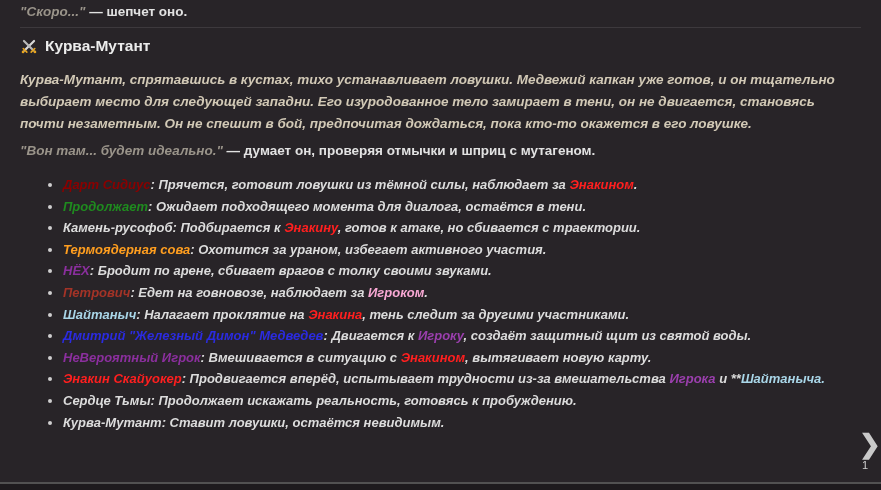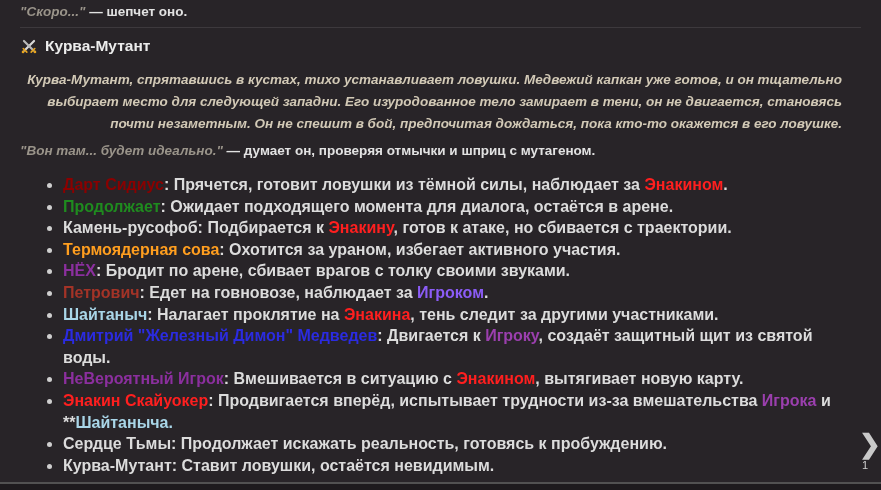--- a/index.html
+++ b/index.html
@@ -34,21 +34,20 @@
     font-weight: 700;
     color: #ececec;
   }
   .swords { width: 18px; height: 18px; display: inline-block; flex: 0 0 auto; }
   .narration {
     margin-top: 14px;
     font-size: 13.5px;
     line-height: 22px;
     max-width: 822px;
     font-weight: 700;
-    text-align: right;
   }
   .quote-line {
     margin-top: 7px;
     font-size: 13.5px;
     line-height: 17px;
     font-weight: 700;
     color: #e2e2e2;
   }
   .status-heading {
     margin-top: 16px;
@@ -56,24 +55,25 @@
     line-height: 26px;
     font-weight: 700;
     color: #e6e6e6;
   }
   .status-list {
     margin-top: 15px;
     padding-left: 43px;
     list-style: disc;
   }
   .status-list li {
-    font-size: 16px;
+    font-size: 13px;
     line-height: 21.6px;
     font-weight: 700;
     color: #dcdcdc;
+    font-style: italic;
   }
   .status-list li::marker { color: #cfcfcf; }
   .swipe {
     position: absolute;
     left: 859px;
     top: 428px;
     width: 30px;
     color: #c9c9c9;
     text-align: left;
     cursor: pointer;
@@ -112,25 +112,25 @@
     <span>Курва-Мутант</span>
   </h3>
 
   <p class="narration"><span style="color: rgb(210, 201, 182); font-style: italic;">Курва-Мутант, спрятавшись в кустах, тихо устанавливает ловушки. Медвежий капкан уже готов, и он тщательно выбирает место для следующей западни. Его изуродованное тело замирает в тени, он не двигается, становясь почти незаметным. Он не спешит в бой, предпочитая дождаться, пока кто-то окажется в его ловушке.</span></p>
 
   <p class="quote-line"><span style="color: rgb(154, 148, 138); font-style: italic;">"Вон там... будет идеально."</span><span> — думает он, проверяя отмычки и шприц с мутагеном.</span></p>
 
 
   <ul class="status-list">
     <li><span style="color: rgb(139, 0, 0);">Дарт Сидиус</span><span>: Прячется, готовит ловушки из тёмной силы, наблюдает за </span><span style="color: rgb(255, 31, 31);">Энакином</span><span>.</span></li>
-    <li><span style="color: rgb(31, 139, 31);">Продолжает</span><span>: Ожидает подходящего момента для диалога, остаётся в арене.</span></li>
+    <li><span style="color: rgb(31, 139, 31);">Продолжает</span><span>: Ожидает подходящего момента для диалога, остаётся в тени.</span></li>
     <li><span>Камень-русофоб: Подбирается к </span><span style="color: rgb(255, 31, 31);">Энакину</span><span>, готов к атаке, но сбивается с траектории.</span></li>
     <li><span style="color: rgb(255, 158, 31);">Термоядерная сова</span><span>: Охотится за ураном, избегает активного участия.</span></li>
     <li><span style="color: rgb(139, 47, 158);">НЁХ</span><span>: Бродит по арене, сбивает врагов с толку своими звуками.</span></li>
-    <li><span style="color: rgb(163, 51, 39);">Петрович</span><span>: Едет на говновозе, наблюдает за </span><span style="color: #8b5cf6; text-align: center;">Игроком</span><span>.</span></li>
+    <li><span style="color: rgb(163, 51, 39);">Петрович</span><span>: Едет на говновозе, наблюдает за </span><span style="color: #f9a8d4; text-align: center;">Игроком</span><span>.</span></li>
     <li><span style="color: rgb(169, 214, 232);">Шайтаныч</span><span>: Налагает проклятие на </span><span style="color: rgb(255, 31, 31);">Энакина</span><span>, тень следит за другими участниками.</span></li>
     <li><span style="color: rgb(43, 43, 224);">Дмитрий "Железный Димон" Медведев</span><span>: Двигается к </span><span style="color: rgb(155, 63, 174);">Игроку</span><span>, создаёт защитный щит из святой воды.</span></li>
     <li><span style="color: rgb(139, 47, 158);">НеВероятный Игрок</span><span>: Вмешивается в ситуацию с </span><span style="color: rgb(255, 31, 31);">Энакином</span><span>, вытягивает новую карту.</span></li>
     <li><span style="color: rgb(255, 31, 31);">Энакин Скайуокер</span><span>: Продвигается вперёд, испытывает трудности из-за вмешательства </span><span style="color: rgb(155, 63, 174);">Игрока</span><span> и **</span><span style="color: rgb(169, 214, 232); margin-top: 15px;">Шайтаныча.</span></li>
     <li><span>Сердце Тьмы: Продолжает искажать реальность, готовясь к пробуждению.</span></li>
     <li><span>Курва-Мутант: Ставит ловушки, остаётся невидимым.</span></li>
   </ul>
 
 </div>
 

